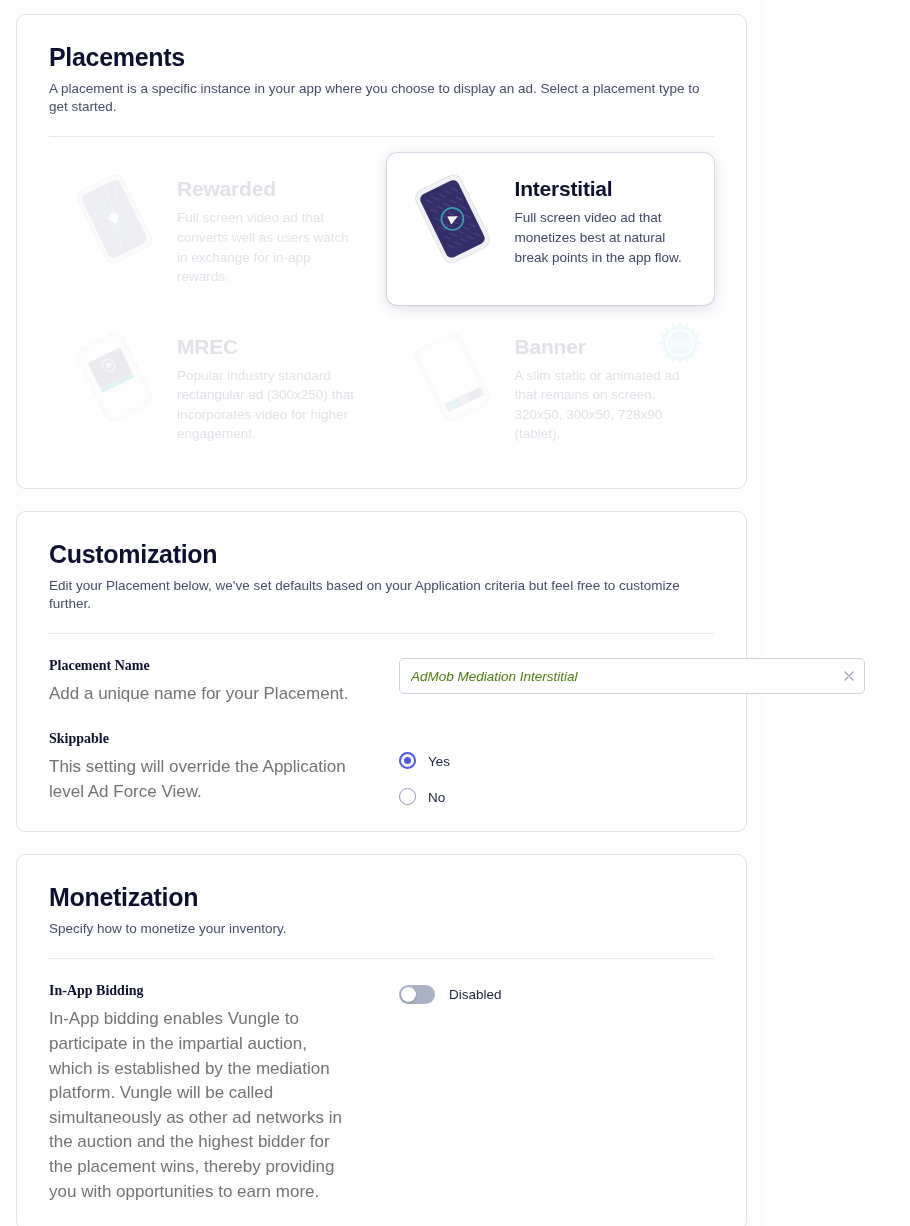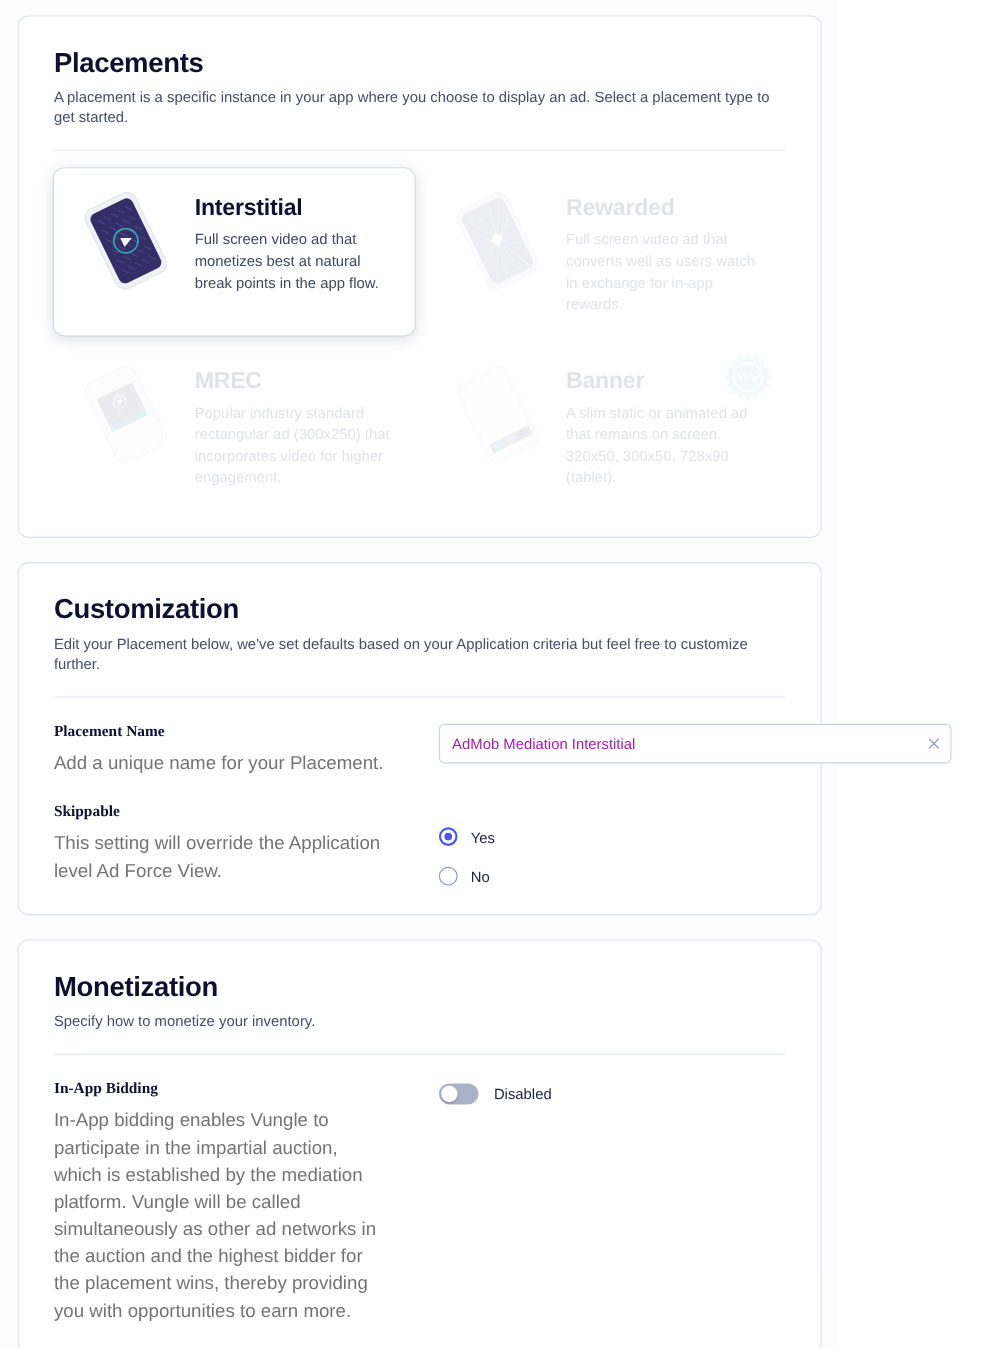--- a/index.html
+++ b/index.html
@@ -123,23 +123,24 @@
     width: 466px;
     height: 36px;
   }
   .text-input {
     width: 100%; height: 100%;
     border: 1px solid #c9d2e3;
     border-radius: 5px;
     padding: 0 30px 0 11px;
     font-size: 13.5px;
     font-family: "Liberation Sans", sans-serif;
-    color: #a21caf;
+    color: #4d7c0f;
     background: #fff;
     outline: none;
+    font-style: italic;
   }
   .clear-x {
     position: absolute;
     right: 9px; top: 50%;
     transform: translateY(-50%);
     width: 14px; height: 14px;
     cursor: pointer;
   }
 
   
@@ -224,20 +225,41 @@
 
 <div class="page">
 
   <div class="card">
     <div class="card-inner">
       <h1 class="section-title">Placements</h1>
       <p class="section-sub">A placement is a specific instance in your app where you choose to display an ad. Select a placement type to get started.</p>
       <div class="divider"></div>
 
       <div class="placements-grid">
+
+        <div class="placement faded">
+          <div class="p-art">
+            <svg width="98" height="94" viewBox="0 0 98 94">
+              <g transform="rotate(-26 49 47)">
+                <rect x="24" y="8" width="50" height="80" rx="9" fill="#f2f2f6" stroke="#e4e5ec" stroke-width="1"></rect>
+                <rect x="28" y="13" width="42" height="70" rx="6" fill="#c8c7d8"></rect>
+                <g stroke="#bfe2e8" stroke-width="1.2" opacity="0.9">
+                  <path d="M49 48 L33 18 M49 48 L42 14 M49 48 L56 14 M49 48 L65 18
+                           M49 48 L31 34 M49 48 L31 60 M49 48 L67 34 M49 48 L67 60
+                           M49 48 L33 80 M49 48 L42 82 M49 48 L56 82 M49 48 L65 80"></path>
+                </g>
+                <path d="M43 46 l6 -5 l6 5 l-6 7 z" fill="#ffffff" opacity="0.95"></path>
+              </g>
+            </svg>
+          </div>
+          <div class="p-body">
+            <h2 class="p-title muted">Rewarded</h2>
+            <p class="p-desc muted">Full screen video ad that converts well as users watch in exchange for in-app rewards.</p>
+          </div>
+        </div>
 
         <div class="placement selected">
           <div class="p-art">
             <svg width="98" height="94" viewBox="0 0 98 94">
               <g transform="rotate(-26 49 47)">
                 <rect x="24" y="8" width="50" height="80" rx="9" fill="#f0f1f5" stroke="#e2e4ea" stroke-width="1"></rect>
                 <rect x="28" y="13" width="42" height="70" rx="6" fill="#342d68"></rect>
                 <g stroke="#4b4a8c" stroke-width="1.1" stroke-linecap="round" opacity="0.85">
                   <path d="M34 20 l4 5 M41 20 l4 5 M48 20 l4 5 M55 20 l4 5 M62 20 l4 5"></path>
                   <path d="M34 30 l4 5 M41 30 l4 5 M48 30 l4 5 M55 30 l4 5 M62 30 l4 5"></path>
@@ -247,41 +269,20 @@
                   <path d="M34 70 l4 5 M41 70 l4 5 M48 70 l4 5 M55 70 l4 5 M62 70 l4 5"></path>
                 </g>
                 <circle cx="49" cy="48" r="11" fill="none" stroke="#39a0ad" stroke-width="1.6"></circle>
                 <path d="M45.5 43.5 L55 48 L45.5 52.5 Z" fill="#ffffff"></path>
               </g>
             </svg>
           </div>
           <div class="p-body">
             <h2 class="p-title">Interstitial</h2>
             <p class="p-desc">Full screen video ad that monetizes best at natural break points in the app flow.</p>
-          </div>
-        </div>
-
-        <div class="placement faded">
-          <div class="p-art">
-            <svg width="98" height="94" viewBox="0 0 98 94">
-              <g transform="rotate(-26 49 47)">
-                <rect x="24" y="8" width="50" height="80" rx="9" fill="#f2f2f6" stroke="#e4e5ec" stroke-width="1"></rect>
-                <rect x="28" y="13" width="42" height="70" rx="6" fill="#c8c7d8"></rect>
-                <g stroke="#bfe2e8" stroke-width="1.2" opacity="0.9">
-                  <path d="M49 48 L33 18 M49 48 L42 14 M49 48 L56 14 M49 48 L65 18
-                           M49 48 L31 34 M49 48 L31 60 M49 48 L67 34 M49 48 L67 60
-                           M49 48 L33 80 M49 48 L42 82 M49 48 L56 82 M49 48 L65 80"></path>
-                </g>
-                <path d="M43 46 l6 -5 l6 5 l-6 7 z" fill="#ffffff" opacity="0.95"></path>
-              </g>
-            </svg>
-          </div>
-          <div class="p-body">
-            <h2 class="p-title muted">Rewarded</h2>
-            <p class="p-desc muted">Full screen video ad that converts well as users watch in exchange for in-app rewards.</p>
           </div>
         </div>
 
         <div class="placement faded">
           <div class="p-art">
             <svg width="98" height="94" viewBox="0 0 98 94">
               <g transform="rotate(-26 49 47)">
                 <rect x="24" y="8" width="50" height="80" rx="9" fill="#f6f6f9" stroke="#e7e8ee" stroke-width="1"></rect>
                 <rect x="28" y="13" width="42" height="70" rx="6" fill="#fbfbfd"></rect>
                 <rect x="31" y="24" width="36" height="28" rx="2" fill="#bfbccd"></rect>

